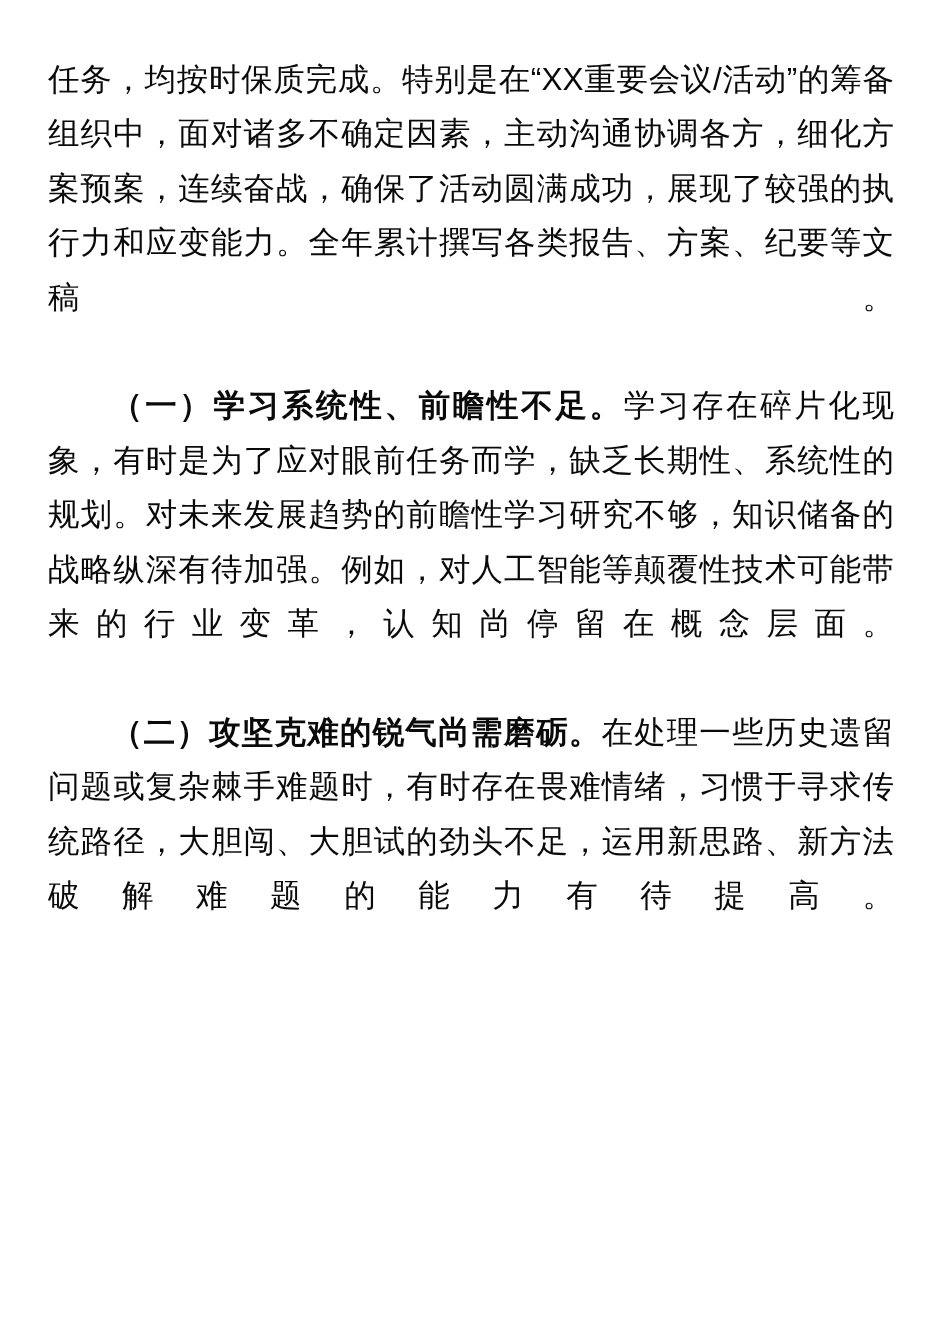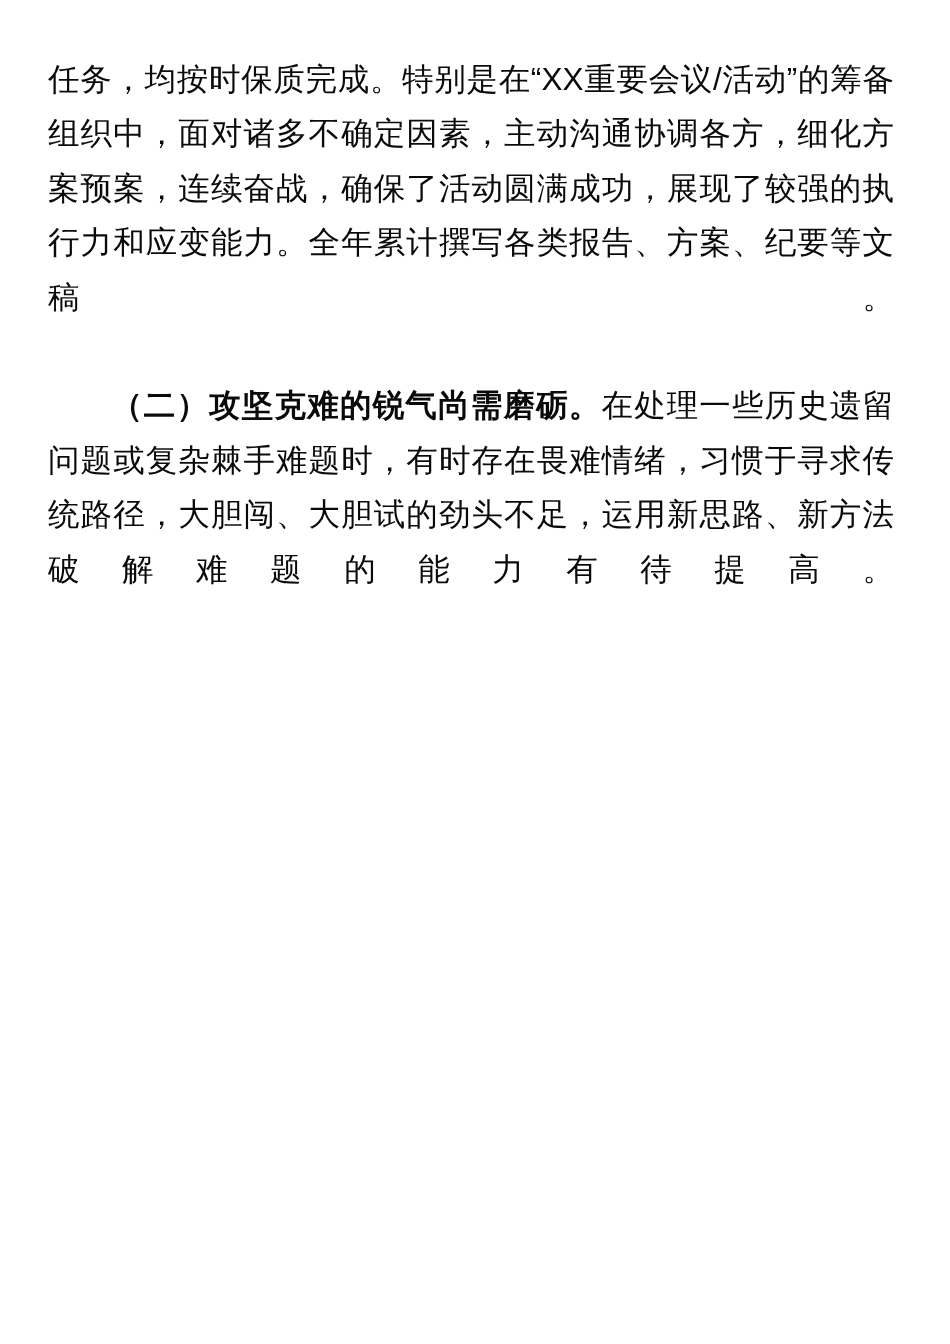--- a/index.html
+++ b/index.html
@@ -65,19 +65,22 @@
 <div id="page">
   <div id="doc-body">
 
     <p class="para flush">
       <span>任务，均按时保质完成。特别是在“XX重要会议/活动”的筹备组织中，面对诸多不确定因素，主动沟通协调各方，细化方案预案，连续奋战，确保了活动圆满成功，展现了较强的执行力和应变能力。全年累计撰写各类报告、方案、纪要等文稿。</span>
     </p>
 
 
 
 
+    <p class="para indent2">
+      <b class="hd">（一）学习系统性、前瞻性不足。</b><span>学习存在碎片化现象，有时是为了应对眼前任务而学，缺乏长期性、系统性的规划。对未来发展趋势的前瞻性学习研究不够，知识储备的战略纵深有待加强。例如，对人工智能等颠覆性技术可能带来的行业变革，认知尚停留在概念层面。</span>
+    </p>
 
     <p class="para indent2">
       <b class="hd">（二）攻坚克难的锐气尚需磨砺。</b><span>在处理一些历史遗留问题或复杂棘手难题时，有时存在畏难情绪，习惯于寻求传统路径，大胆闯、大胆试的劲头不足，运用新思路、新方法破解难题的能力有待提高。</span>
     </p>
 
   </div>
 </div>
 
 </body></html>

